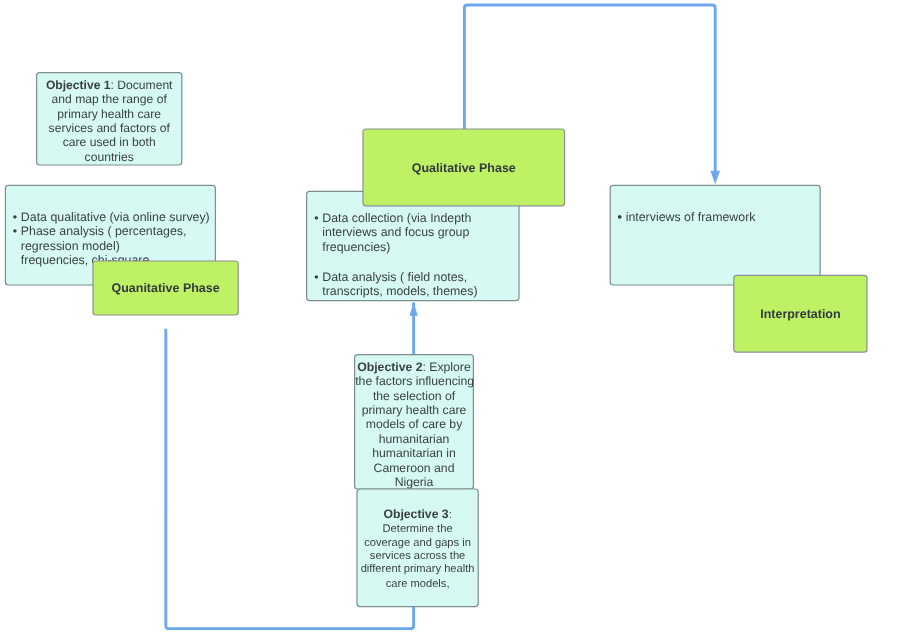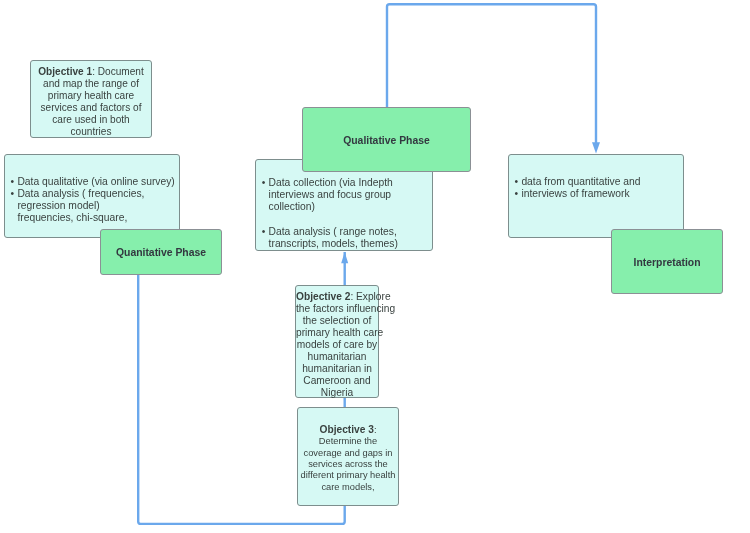--- a/index.html
+++ b/index.html
@@ -7,21 +7,21 @@
     width:750px;height:533px;
     background:#ffffff;
     font-family:"Liberation Sans", sans-serif;
     overflow:hidden;
     -webkit-font-smoothing:antialiased;
   }
   #canvas{position:relative;width:750px;height:533px;}
   .conn{position:absolute;left:0;top:0;width:750px;height:533px;z-index:1;}
   .node{position:absolute;box-sizing:border-box;border-radius:3px;}
   .teal{background:#d6f9f4;border:1px solid #7d8e8d;z-index:2;}
-  .gray{background:#86efac;border:1px solid #8b9095;z-index:3;}
+  .gray{background:#bef264;border:1px solid #8b9095;z-index:3;}
   .phase-label{
     display:flex;align-items:center;justify-content:center;
     width:100%;height:100%;
     font-weight:bold;font-size:10.4px;color:#333840;
     padding-top:1.6px;box-sizing:border-box;
   }
   .blk{position:absolute;color:#39413f;font-size:10.3px;line-height:12.1px;}
   .ln{white-space:pre;line-height:inherit;}
   .ctr{text-align:center;}
   .b{font-weight:bold;}
@@ -52,52 +52,52 @@
   </div>
 
   <div class="node teal" style="left:4px;top:154px;width:175.5px;height:83.5px;">
     <div class="blk" style="left:5.6px;top:20.9px;">
         <div class="bgrp" style="position:relative;padding-left:6.8px;">
           <span class="bdot" style="position:absolute;left:0;top:0;line-height:12.1px">•</span>
           <div class="ln">Data qualitative (via online survey)</div>
         </div>
         <div class="bgrp" style="position:relative;padding-left:6.8px;">
           <span class="bdot" style="position:absolute;left:0;top:0;line-height:12.1px">•</span>
-          <div class="ln">Data analysis ( frequencies,</div>
+          <div class="ln">Phase analysis ( percentages,</div>
           <div class="ln">regression model)</div>
           <div class="ln">frequencies, chi-square,</div>
         </div>
       </div>
   </div>
 
-  <div class="node gray" style="left:77px;top:229px;width:122px;height:46px;margin-left:23px;">
+  <div class="node gray" style="left:77px;top:217px;width:122px;height:46px;">
     <div class="phase-label">Quanitative Phase</div>
   </div>
 
   <div class="node gray" style="left:302px;top:107px;width:169px;height:65px;">
     <div class="phase-label">Qualitative Phase</div>
   </div>
 
   <div class="node teal" style="left:255px;top:159px;width:178px;height:92px;">
     <div class="blk" style="left:5.8px;top:17.2px;">
         <div class="bgrp" style="position:relative;padding-left:6.8px;">
           <span class="bdot" style="position:absolute;left:0;top:0;line-height:12.1px">•</span>
           <div class="ln">Data collection (via Indepth</div>
           <div class="ln">interviews and focus group</div>
-          <div class="ln">collection)</div>
+          <div class="ln">frequencies)</div>
         </div>
         <div class="bgrp" style="position:relative;padding-left:6.8px;margin-top:12.1px">
           <span class="bdot" style="position:absolute;left:0;top:0;line-height:12.1px">•</span>
-          <div class="ln">Data analysis ( range notes,</div>
+          <div class="ln">Data analysis ( field notes,</div>
           <div class="ln">transcripts, models, themes)</div>
         </div>
       </div>
   </div>
 
-  <div class="node teal" style="left:295px;top:285px;width:84px;height:113px;">
+  <div class="node teal" style="left:295px;top:295px;width:100px;height:113px;">
     <div class="blk ctr" style="left:0;right:0;top:4.7px;font-size:10.2px;line-height:12.05px;">
         <div class="ln"><span class="b">Objective 2</span><span>: Explore</span></div>
         <div class="ln"><span>the factors influencing</span></div>
         <div class="ln"><span>the selection of</span></div>
         <div class="ln"><span>primary health care</span></div>
         <div class="ln"><span>models of care by</span></div>
         <div class="ln"><span>humanitarian</span></div>
         <div class="ln"><span>humanitarian in</span></div>
         <div class="ln"><span>Cameroon and</span></div>
         <div class="ln"><span>Nigeria</span></div>
@@ -112,21 +112,20 @@
         <div class="ln"><span>services across the</span></div>
         <div class="ln"><span>different primary health</span></div>
         <div class="ln"><span>care models,</span></div>
       </div>
   </div>
 
   <div class="node teal" style="left:508px;top:154px;width:175.5px;height:83.5px;">
     <div class="blk" style="left:5.6px;top:20.9px;">
         <div class="bgrp" style="position:relative;padding-left:6.8px;">
           <span class="bdot" style="position:absolute;left:0;top:0;line-height:12.1px">•</span>
-          <div class="ln">data from quantitative and</div>
         </div>
         <div class="bgrp" style="position:relative;padding-left:6.8px;">
           <span class="bdot" style="position:absolute;left:0;top:0;line-height:12.1px">•</span>
           <div class="ln">interviews of framework</div>
         </div>
       </div>
   </div>
 
   <div class="node gray" style="left:611px;top:229px;width:112px;height:65px;">
     <div class="phase-label">Interpretation</div>

